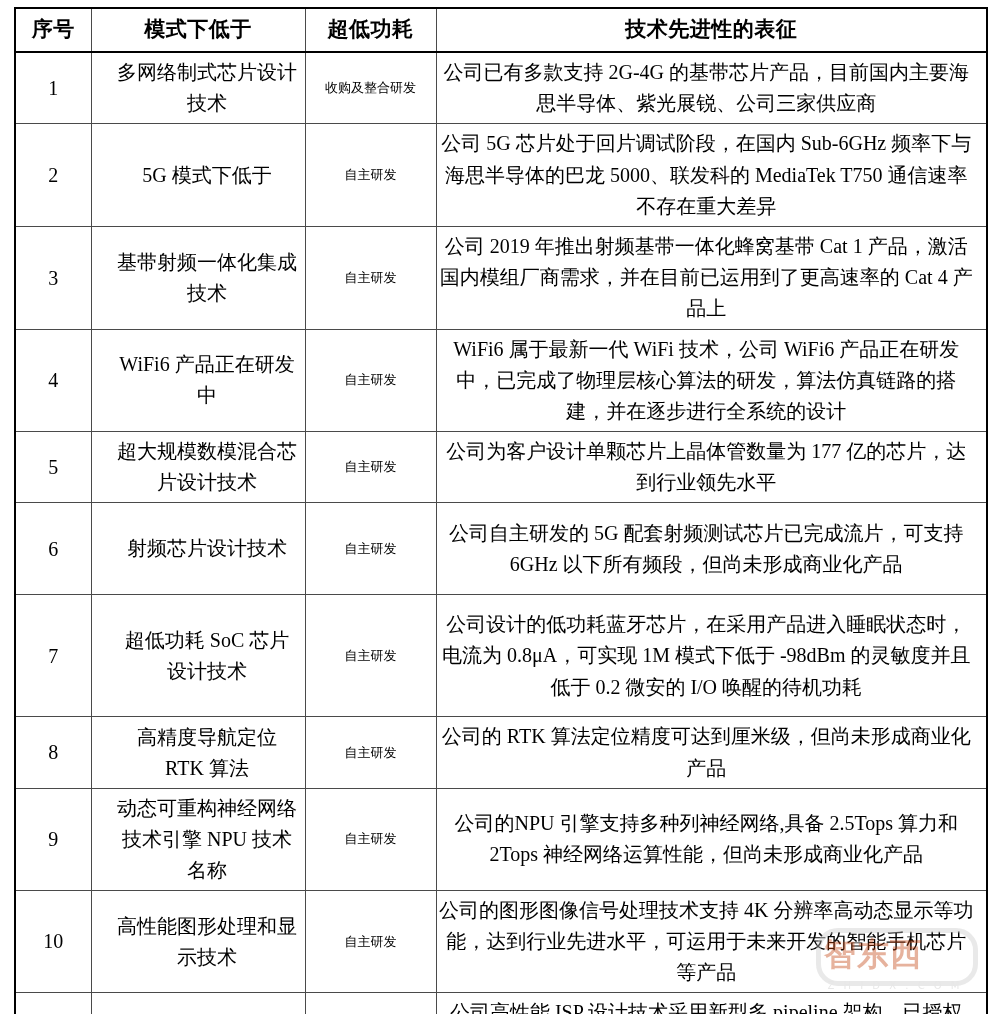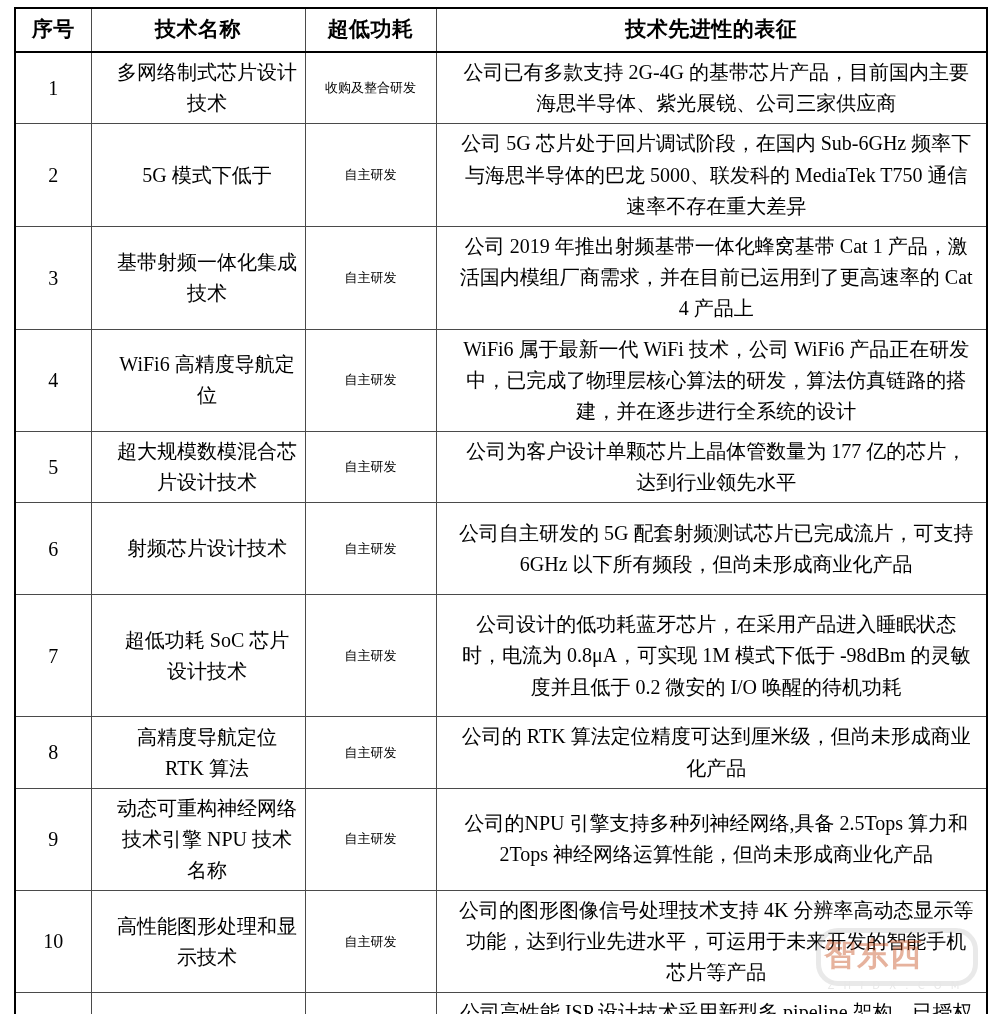--- a/index.html
+++ b/index.html
@@ -77,21 +77,21 @@
     line-height: 1.55;
     padding-left: 25px;
   }
   table.tech-table tbody td.cell-source {
     font-size: 13px;
     line-height: 1.55;
   }
   table.tech-table tbody td.cell-desc {
     font-size: 20px;
     line-height: 1.56;
-    padding-left: 20px;
+    padding-left: 0;
     padding-right: 10px;
     font-family: Liberation Serif, serif;
   }
 
   
   tr[data-row="1"]  td { height: 64px; }
   tr[data-row="2"]  td { height: 92px; }
   tr[data-row="3"]  td { height: 98px; }
   tr[data-row="4"]  td { height: 94px; text-align: center; }
   tr[data-row="5"]  td { height: 66px; }
@@ -151,21 +151,21 @@
   <table class="tech-table">
     <colgroup>
       <col class="c-idx">
       <col class="c-name">
       <col class="c-source">
       <col class="c-desc">
     </colgroup>
     <thead>
       <tr>
         <th class="h-idx">序号</th>
-        <th class="h-name">技术名称</th>
+        <th class="h-name">模式下低于</th>
         <th class="h-source">超低功耗</th>
         <th class="h-desc">技术先进性的表征</th>
       </tr>
     </thead>
     <tbody id="table-body">
         <tr data-row="1">
           <td class="cell-idx">1</td>
           <td class="cell-name">多网络制式芯片设计技术</td>
           <td class="cell-source">收购及整合研发</td>
           <td class="cell-desc">公司已有多款支持 2G-4G 的基带芯片产品，目前国内主要海思半导体、紫光展锐、公司三家供应商</td>
@@ -177,21 +177,21 @@
           <td class="cell-desc">公司 5G 芯片处于回片调试阶段，在国内 Sub-6GHz 频率下与海思半导体的巴龙 5000、联发科的 MediaTek T750 通信速率不存在重大差异</td>
         </tr>
         <tr data-row="3">
           <td class="cell-idx">3</td>
           <td class="cell-name">基带射频一体化集成技术</td>
           <td class="cell-source">自主研发</td>
           <td class="cell-desc">公司 2019 年推出射频基带一体化蜂窝基带 Cat 1 产品，激活国内模组厂商需求，并在目前已运用到了更高速率的 Cat 4 产品上</td>
         </tr>
         <tr data-row="4">
           <td class="cell-idx">4</td>
-          <td class="cell-name">WiFi6 高精度导航定位</td>
+          <td class="cell-name">WiFi6 产品正在研发中</td>
           <td class="cell-source">自主研发</td>
           <td class="cell-desc">WiFi6 属于最新一代 WiFi 技术，公司 WiFi6 产品正在研发中，已完成了物理层核心算法的研发，算法仿真链路的搭建，并在逐步进行全系统的设计</td>
         </tr>
         <tr data-row="5">
           <td class="cell-idx">5</td>
           <td class="cell-name">超大规模数模混合芯片设计技术</td>
           <td class="cell-source">自主研发</td>
           <td class="cell-desc">公司为客户设计单颗芯片上晶体管数量为 177 亿的芯片，达到行业领先水平</td>
         </tr>
         <tr data-row="6">

